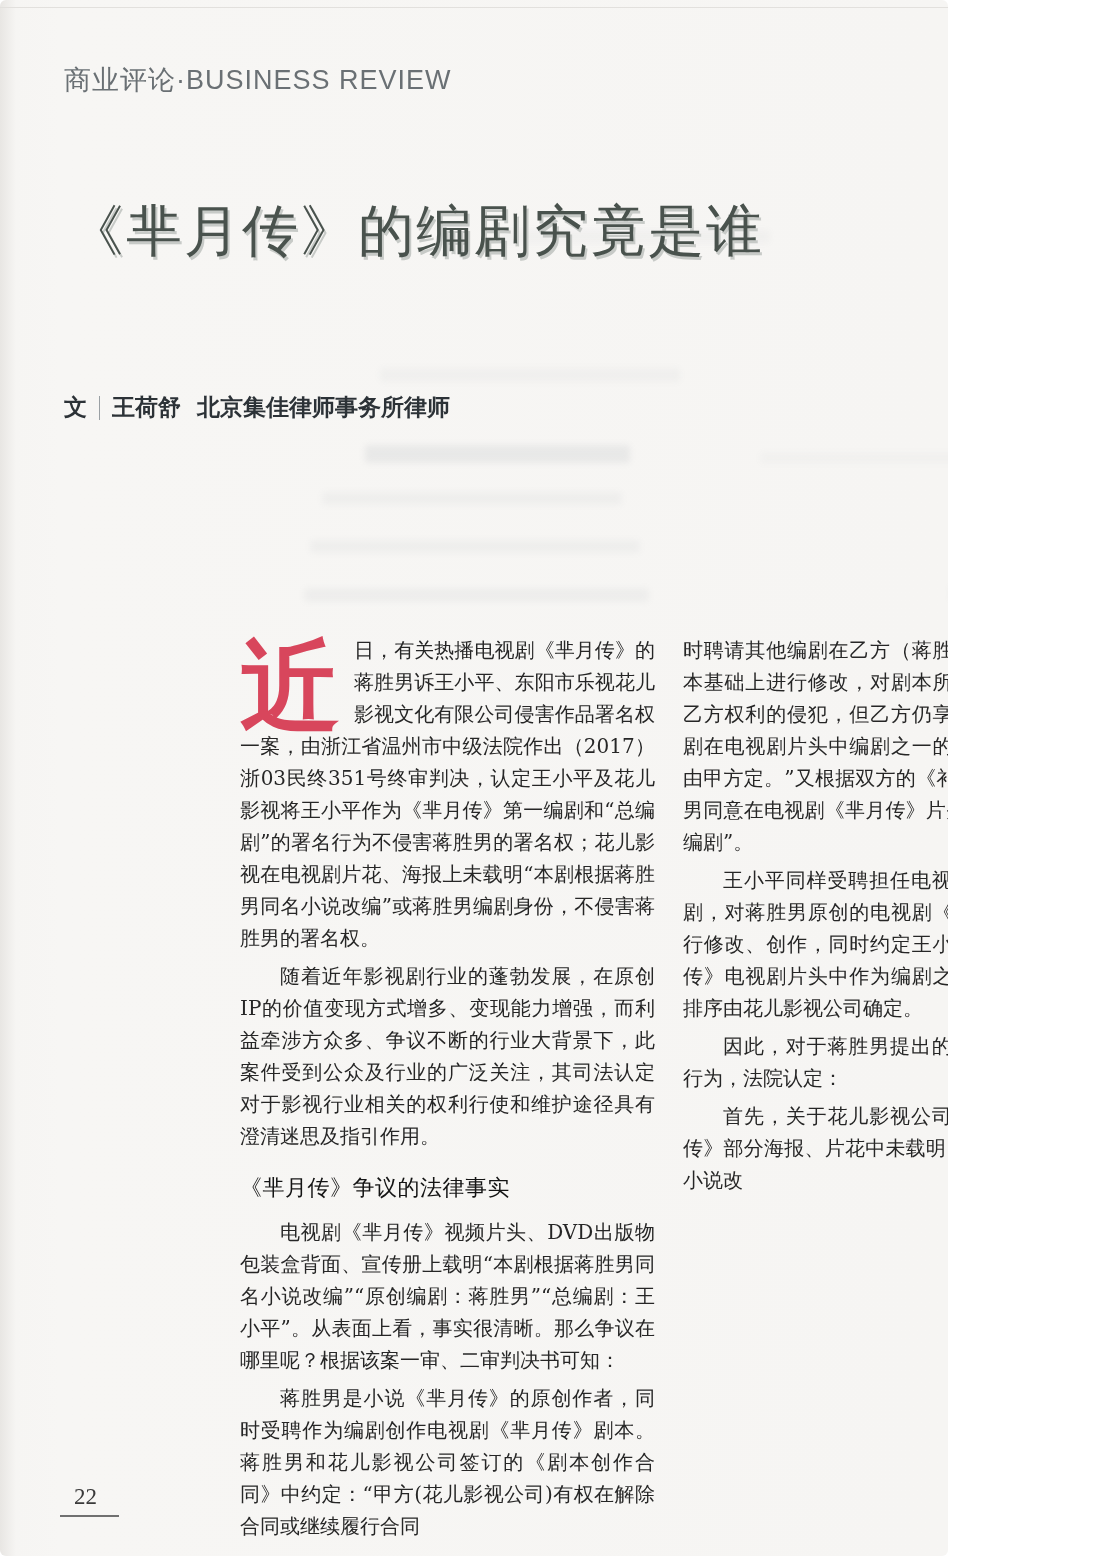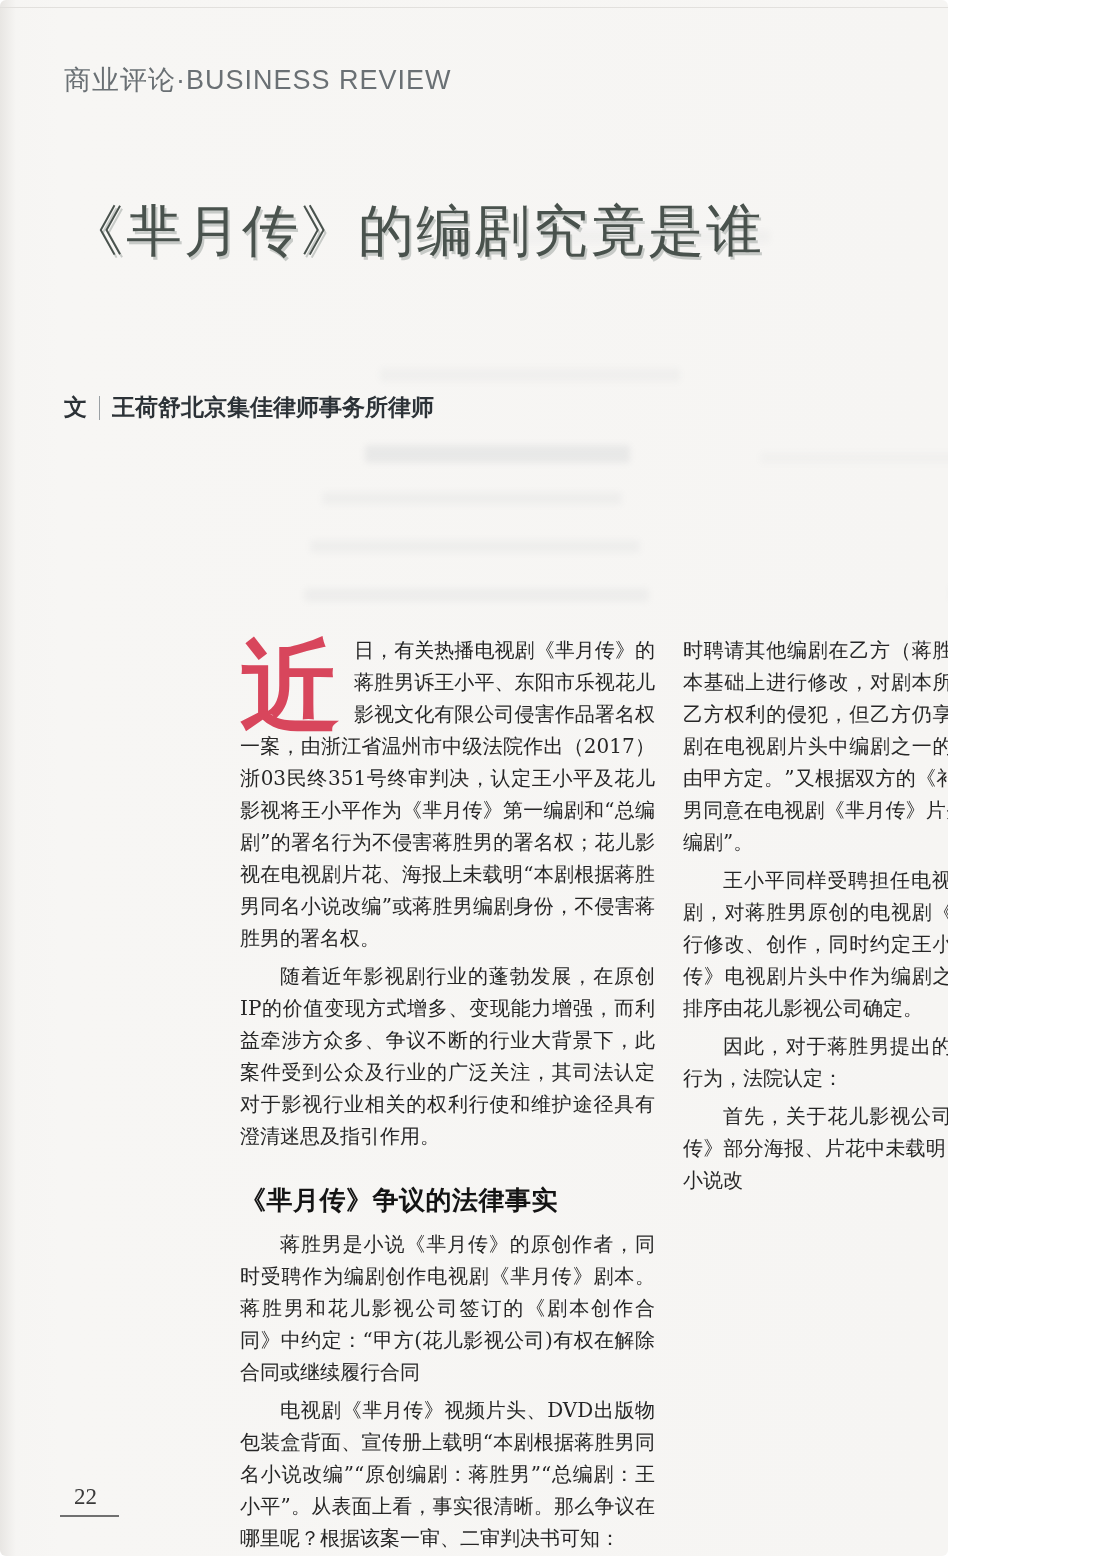--- a/index.html
+++ b/index.html
@@ -23,33 +23,33 @@
   .standfirst {
     position:absolute; left:64px; top:246px; width:1002px;
     font-family:"Liberation Sans",sans-serif; font-size:28px; line-height:1.56; color:#4b4d4e;
     text-align:justify;
   }
   .byline {
     position:absolute; left:64px; top:392px;
     font-size:23px; font-weight:bold; color:#2c3237; display:flex; align-items:center;
   }
   .byline-sep { display:inline-block; width:1px; height:24px; background:#9aa0a4; margin:0 12px; }
-  .byline .affiliation { }
+  .byline .affiliation { margin-left:16px; }
 
   .columns { position:absolute; left:240px; top:634px; width:858px; display:flex; gap:28px; }
   .col { width:424px; font-size:20px; line-height:32px; color:#262626; text-align:justify; }
   .col p { margin:0 0 6px; text-indent:2em; }
   .col p.no-indent { text-indent:0; }
   .dropcap {
     float:left; font-size:100px; line-height:84px; font-weight:bold; color:#d8465c;
     margin:10px 14px 2px 0;
   }
   .section-heading {
-    font-family:"Liberation Sans",sans-serif; font-weight:700; font-size:26px; color:#141414;
-    margin:32px 0 12px; text-indent:0; letter-spacing:0.5px;
+    font-family:"Liberation Sans",sans-serif; font-weight:400; font-size:22px; color:#141414;
+    margin:20px 0 12px; text-indent:0; letter-spacing:0.5px;
   }
 
   .page-number {
     position:absolute; left:60px; top:1484px;
     font-family:Liberation Serif, serif; font-size:23px; color:#3a3a3a;
     padding:0 22px 5px 14px; border-bottom:2px solid #707070;
   }
 
   
   .ghost { position:absolute; background:#8d959c; filter:blur(3px); border-radius:3px; }
@@ -81,22 +81,22 @@
   </div>
 
   <div class="columns">
 
     <div class="col">
       <p class="no-indent">
         <span class="dropcap">近</span><span>日，有关热播电视剧《芈月传》的蒋胜男诉王小平、东阳市乐视花儿影视文化有限公司侵害作品署名权一案，由浙江省温州市中级法院作出（2017）浙03民终351号终审判决，认定王小平及花儿影视将王小平作为《芈月传》第一编剧和“总编剧”的署名行为不侵害蒋胜男的署名权；花儿影视在电视剧片花、海报上未载明“本剧根据蒋胜男同名小说改编”或蒋胜男编剧身份，不侵害蒋胜男的署名权。</span>
       </p>
       <p>随着近年影视剧行业的蓬勃发展，在原创IP的价值变现方式增多、变现能力增强，而利益牵涉方众多、争议不断的行业大背景下，此案件受到公众及行业的广泛关注，其司法认定对于影视行业相关的权利行使和维护途径具有澄清迷思及指引作用。</p>
       <h2 class="section-heading">《芈月传》争议的法律事实</h2>
+      <p>电视剧《芈月传》视频片头、DVD出版物包装盒背面、宣传册上载明“本剧根据蒋胜男同名小说改编”“原创编剧：蒋胜男”“总编剧：王小平”。从表面上看，事实很清晰。那么争议在哪里呢？根据该案一审、二审判决书可知：</p>
       <p>蒋胜男是小说《芈月传》的原创作者，同时受聘作为编剧创作电视剧《芈月传》剧本。蒋胜男和花儿影视公司签订的《剧本创作合同》中约定：“甲方(花儿影视公司)有权在解除合同或继续履行合同</p>
-      <p>电视剧《芈月传》视频片头、DVD出版物包装盒背面、宣传册上载明“本剧根据蒋胜男同名小说改编”“原创编剧：蒋胜男”“总编剧：王小平”。从表面上看，事实很清晰。那么争议在哪里呢？根据该案一审、二审判决书可知：</p>
     </div>
 
     <div class="col">
       <p class="no-indent">时聘请其他编剧在乙方（蒋胜男）已完成的剧本基础上进行修改，对剧本所作修改不视为对乙方权利的侵犯，但乙方仍享有《芈月传》一剧在电视剧片头中编剧之一的署名权，但排序由甲方定。”又根据双方的《补充协议》，蒋胜男同意在电视剧《芈月传》片头中署名为“原创编剧”。</p>
       <p>王小平同样受聘担任电视剧《芈月传》编剧，对蒋胜男原创的电视剧《芈月传》剧本进行修改、创作，同时约定王小平享有在《芈月传》电视剧片头中作为编剧之一的署名权，但排序由花儿影视公司确定。</p>
       <p>因此，对于蒋胜男提出的两项主要的侵权行为，法院认定：</p>
       <p>首先，关于花儿影视公司在电视剧《芈月传》部分海报、片花中未载明“根据蒋胜男同名小说改</p>
     </div>
 
   </div>

